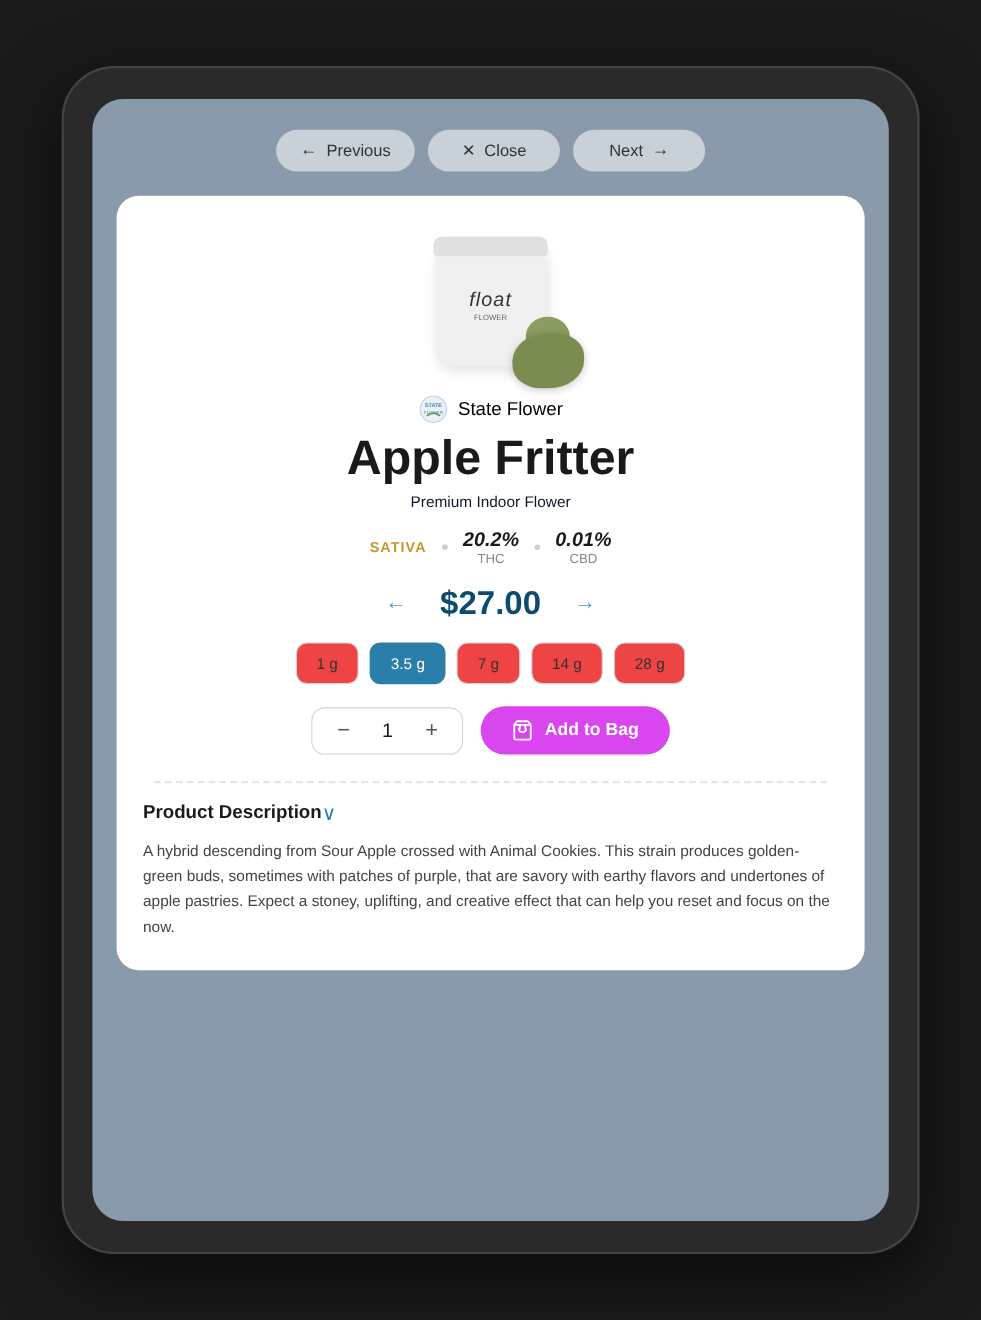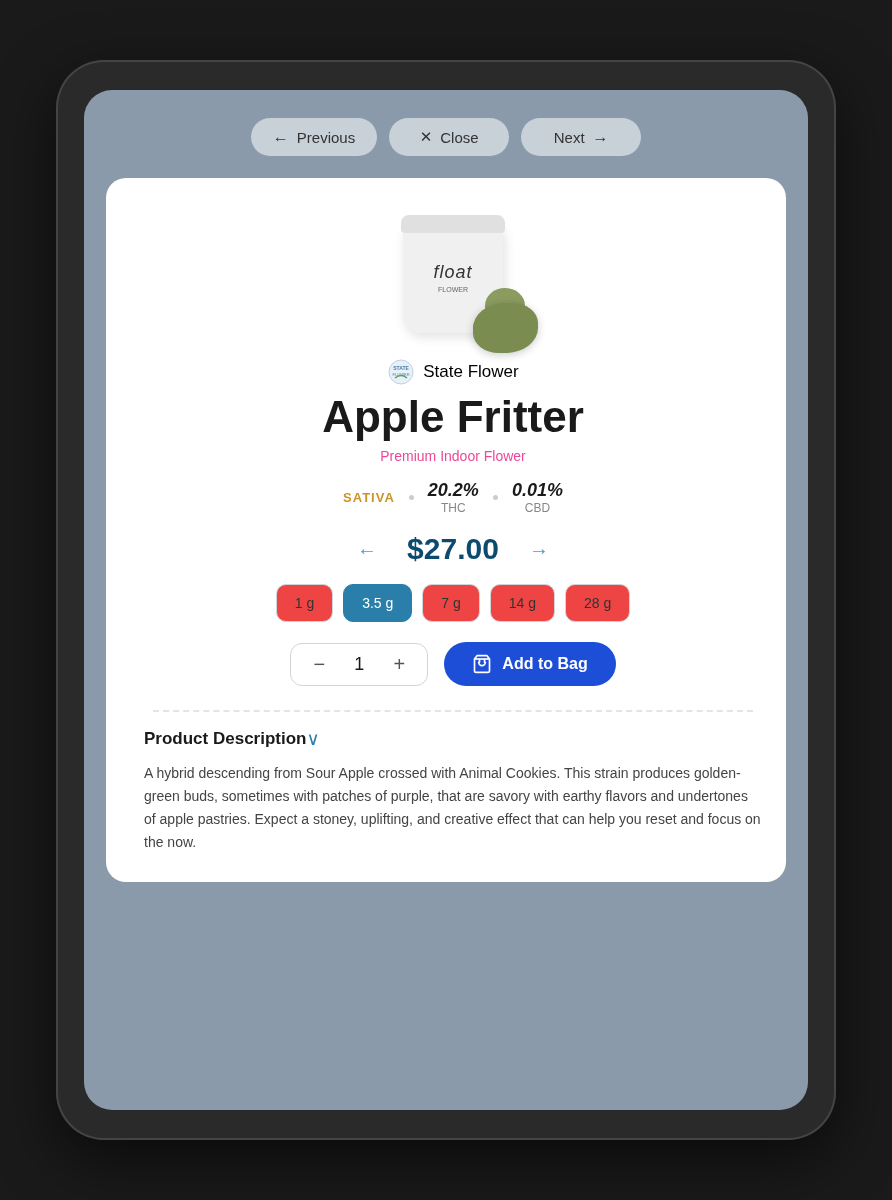--- a/index.html
+++ b/index.html
@@ -68,21 +68,21 @@
     }
 
     .card {
       background: #ffffff;
       border-radius: 20px;
       width: 100%;
       max-width: 680px;
       display: flex;
       flex-direction: column;
       align-items: center;
-      padding: 0 0 28px 14px;
+      padding: 0 0 28px 0;
       overflow: hidden;
     }
 
     .product-image-area {
       width: 100%;
       display: flex;
       justify-content: center;
       padding: 30px 20px 10px;
     }
 
@@ -184,21 +184,21 @@
     .product-title {
       font-size: 44px;
       font-weight: 700;
       color: #1a1a1a;
       text-align: center;
       margin-bottom: 6px;
     }
 
     .product-subtitle {
       font-size: 14px;
-      color: #ec4899;
+      color: #0f172a;
       text-align: center;
       margin-bottom: 16px;
     }
 
     .strain-row {
       display: flex;
       align-items: center;
       gap: 14px;
       margin-bottom: 16px;
     }
@@ -312,21 +312,21 @@
 
     .qty-value {
       font-size: 18px;
       font-weight: 500;
       color: #1a1a1a;
       min-width: 20px;
       text-align: center;
     }
 
     .add-to-bag-btn {
-      background: #1d4ed8;
+      background: #d946ef;
       color: #fff;
       border: none;
       border-radius: 28px;
       padding: 12px 28px;
       font-size: 16px;
       font-weight: 600;
       cursor: pointer;
       display: flex;
       align-items: center;
       gap: 10px;

